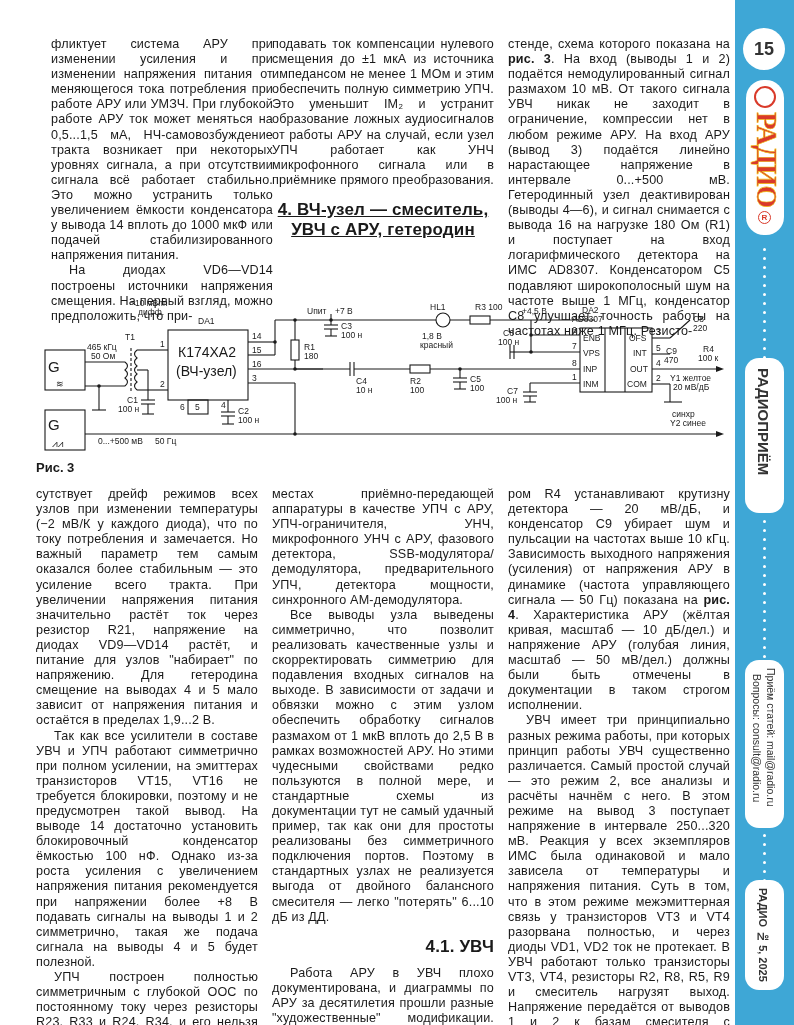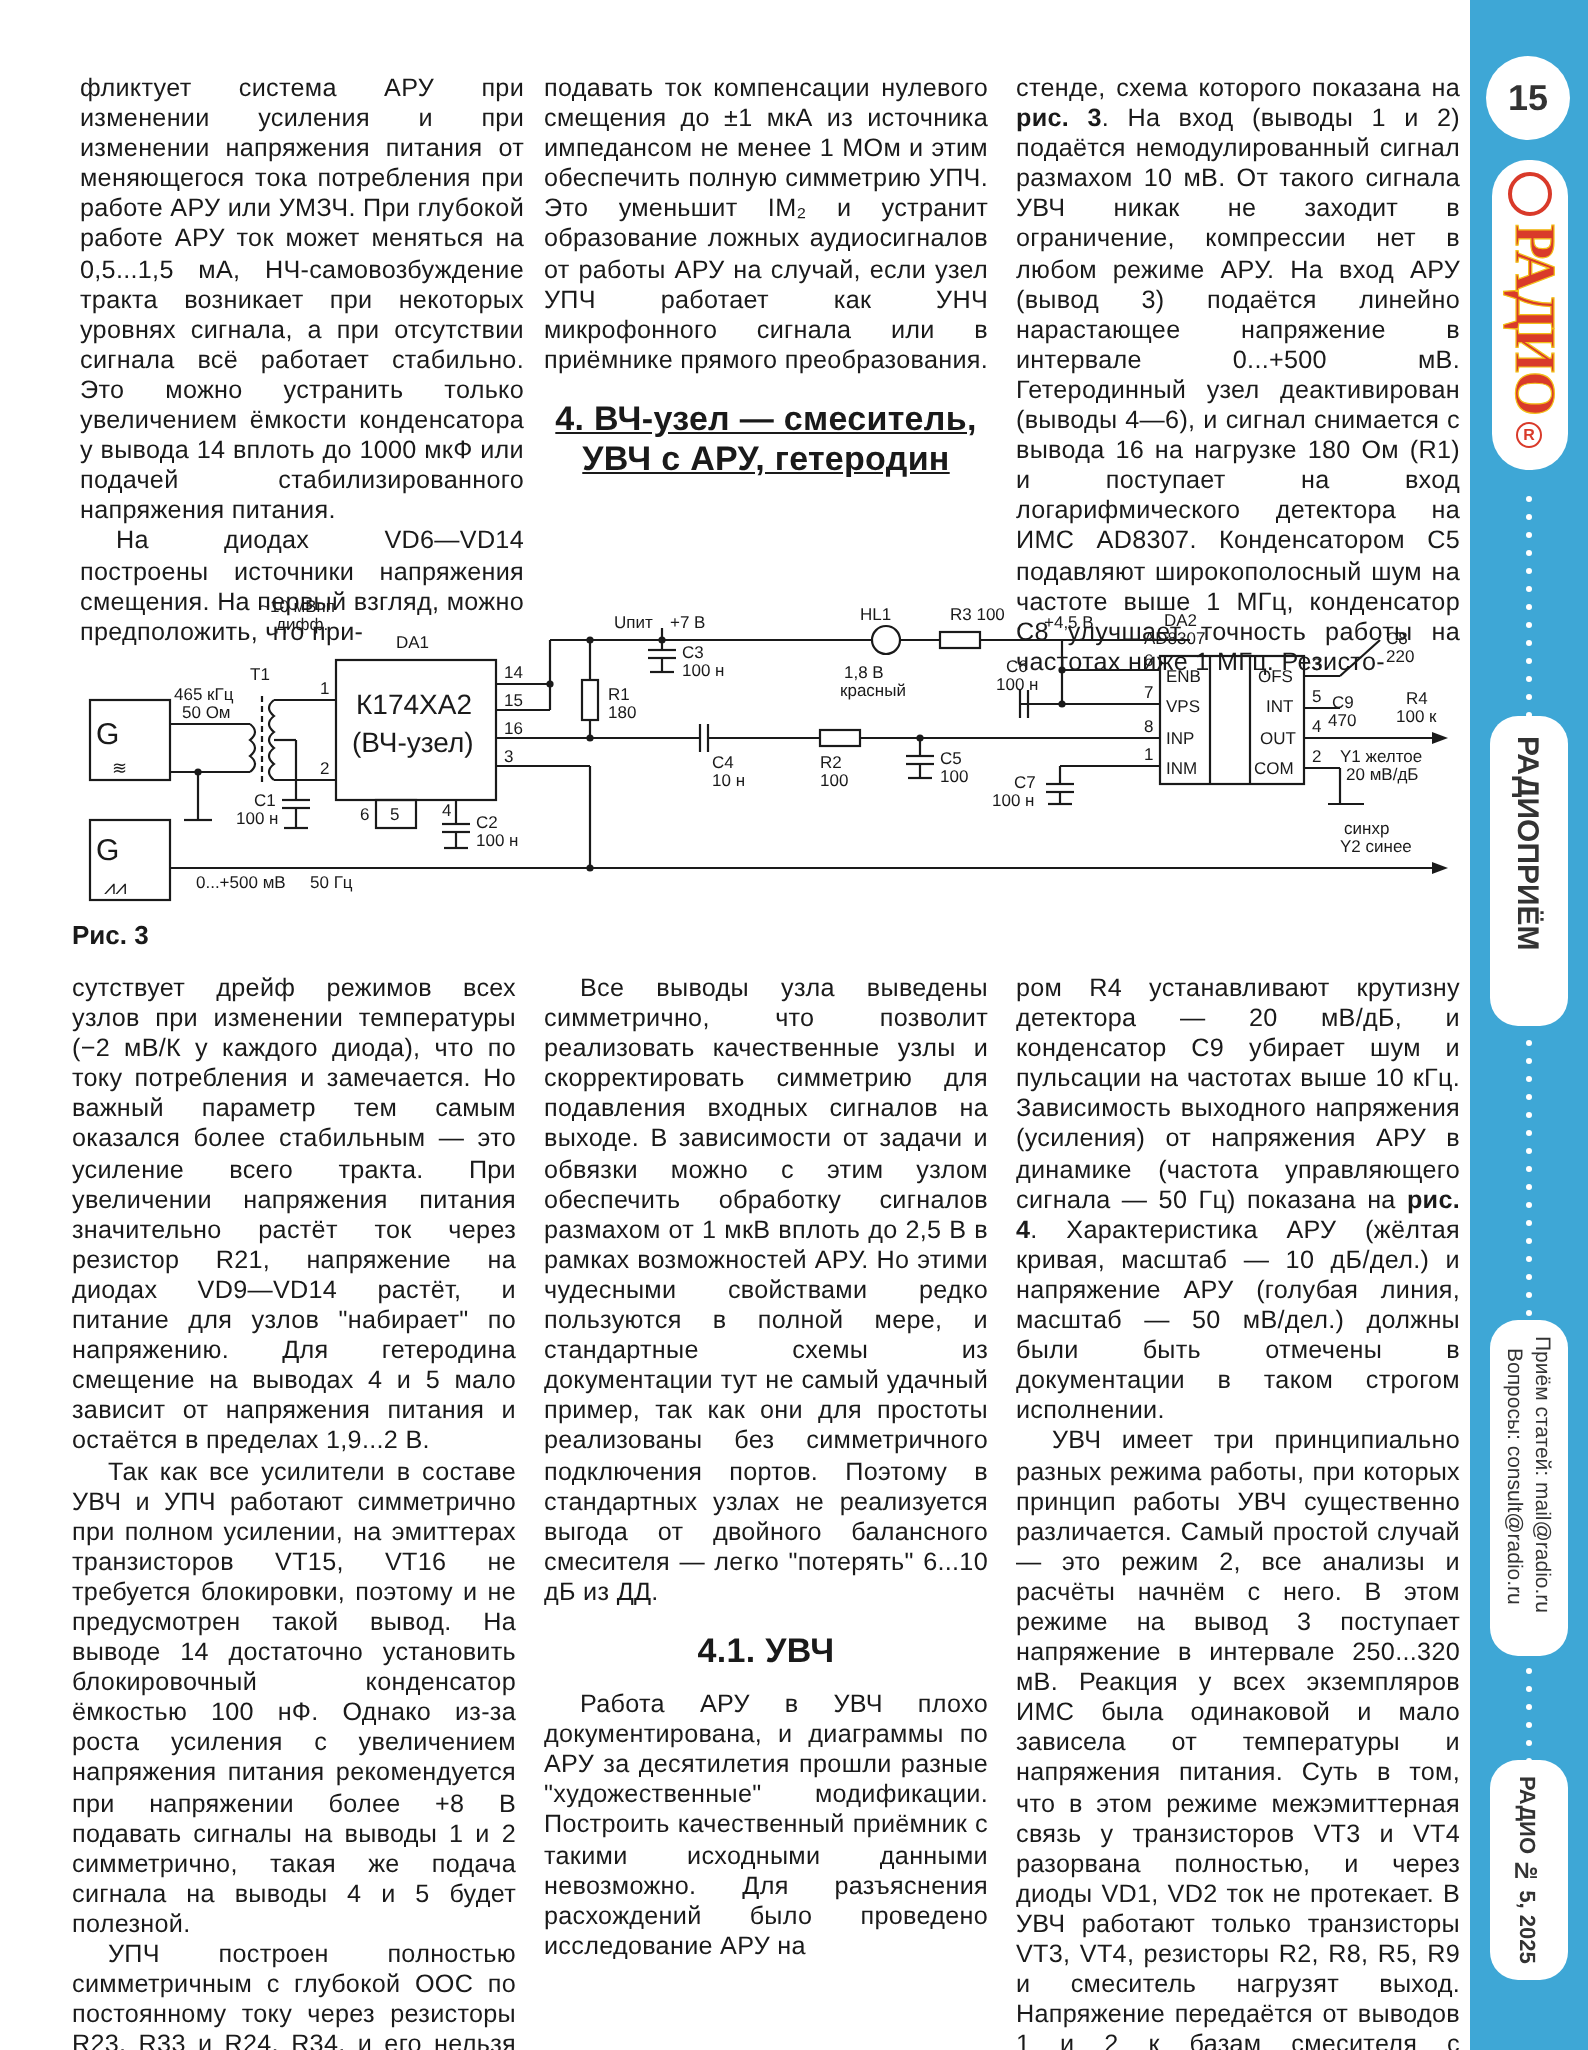--- a/index.html
+++ b/index.html
@@ -1,27 +1,27 @@
 <!DOCTYPE html>
 <html><head>
 <meta charset="utf-8">
 <style>
   html, body { margin:0; padding:0; background:#fff; }
   body { width:794px; height:1025px; position:relative; overflow:hidden; font-family:"Liberation Sans", sans-serif; color:#1a1a1a; }
   .col { position:absolute; font-size:12.6px; line-height:15.1px; text-align:justify; letter-spacing:0.15px; }
   .col p { margin:0; text-indent:0; }
   .col p.ind { text-indent:18px; }
-  #col1a { left:40px; top:37px; width:222px; }
+  #col1a { left:51px; top:37px; width:222px; }
   #col2a { left:272px; top:37px; width:222px; }
   #col3a { left:508px; top:37px; width:222px; }
   #col1b { left:36px; top:487px; width:222px; }
   #col2b { left:272px; top:487px; width:222px; }
   #col3b { left:508px; top:487px; width:222px; }
   h2.sec { margin:12px 0 10px; font-size:17px; line-height:20px; text-align:center; font-weight:bold;text-decoration:underline; }
-  h2.sub { margin:14px 0 12px; font-size:17px; text-align:center; font-weight:bold; }
+  h2.sub { margin:14px 0 12px; font-size:17px; text-align:right; font-weight:bold; }
   .fig-caption { position:absolute; left:36px; top:460px; font-size:13px; font-weight:bold; }
   #schematic { position:absolute; left:30px; top:292px; width:700px; height:165px; }
   #schematic text { font-family:"Liberation Sans", sans-serif; fill:#1a1a1a; }
   .sidebar { position:absolute; left:735px; top:0; width:59px; height:1025px; background:#3ea7d6; }
   .pill { position:absolute; background:#fff; border-radius:14px; left:10px; width:39px; }
   .page-num { position:absolute; left:8px; top:28px; width:42px; height:42px; border-radius:50%; background:#fff; font-weight:bold; font-size:18px; color:#333; display:flex; align-items:center; justify-content:center; }
   .dots { position:absolute; left:28px; width:3px; }
   .dots span { display:block; width:3px; height:3px; background:#fff; border-radius:50%; margin-bottom:6px; }
   .vtext { position:absolute; writing-mode:vertical-rl; font-weight:bold; color:#333; white-space:nowrap; }
   .logo { position:absolute; left:11px; top:80px; width:38px; height:155px; background:#fff; border-radius:18px; }
@@ -247,20 +247,21 @@
 
 <div class="fig-caption">Рис. 3</div>
 
 <div class="col" id="col1b">
   <p>сутствует дрейф режимов всех узлов при изменении температуры (−2 мВ/К у каждого диода), что по току потребления и замечается. Но важный параметр тем самым оказался более стабильным — это усиление всего тракта. При увеличении напряжения питания значительно растёт ток через резистор R21, напряжение на диодах VD9—VD14 растёт, и питание для узлов "набирает" по напряжению. Для гетеродина смещение на выводах 4 и 5 мало зависит от напряжения питания и остаётся в пределах 1,9...2 В.</p>
   <p class="ind">Так как все усилители в составе УВЧ и УПЧ работают симметрично при полном усилении, на эмиттерах транзисторов VT15, VT16 не требуется блокировки, поэтому и не предусмотрен такой вывод. На выводе 14 достаточно установить блокировочный конденсатор ёмкостью 100 нФ. Однако из-за роста усиления с увеличением напряжения питания рекомендуется при напряжении более +8 В подавать сигналы на выводы 1 и 2 симметрично, такая же подача сигнала на выводы 4 и 5 будет полезной.</p>
   <p class="ind">УПЧ построен полностью симметричным с глубокой ООС по постоянному току через резисторы R23, R33 и R24, R34, и его нельзя вывести из равновесия токами утечки через выводы 11 и 12, следует применить качественные блокировочные конденсаторы. На вывод 13 можно</p>
 </div>
 
 <div class="col" id="col2b">
+  <p>местах приёмно-передающей аппаратуры в качестве УПЧ с АРУ, УПЧ-ограничителя, УНЧ, микрофонного УНЧ с АРУ, фазового детектора, SSB-модулятора/демодулятора, предварительного УПЧ, детектора мощности, синхронного АМ-демодулятора.</p>
   <p class="ind">Все выводы узла выведены симметрично, что позволит реализовать качественные узлы и скорректировать симметрию для подавления входных сигналов на выходе. В зависимости от задачи и обвязки можно с этим узлом обеспечить обработку сигналов размахом от 1 мкВ вплоть до 2,5 В в рамках возможностей АРУ. Но этими чудесными свойствами редко пользуются в полной мере, и стандартные схемы из документации тут не самый удачный пример, так как они для простоты реализованы без симметричного подключения портов. Поэтому в стандартных узлах не реализуется выгода от двойного балансного смесителя — легко "потерять" 6...10 дБ из ДД.</p>
   <h2 class="sub">4.1. УВЧ</h2>
   <p class="ind">Работа АРУ в УВЧ плохо документирована, и диаграммы по АРУ за десятилетия прошли разные "художественные" модификации. Построить качественный приёмник с такими исходными данными невозможно. Для разъяснения расхождений было проведено исследование АРУ на</p>
 </div>
 
 <div class="col" id="col3b">
   <p><span>ром R4 устанавливают крутизну детектора — 20 мВ/дБ, и конденсатор C9 убирает шум и пульсации на частотах выше 10 кГц. Зависимость выходного напряжения (усиления) от напряжения АРУ в динамике (частота управляющего сигнала — 50 Гц) показана на </span><b class="ref">рис. 4</b><span>. Характеристика АРУ (жёлтая кривая, масштаб — 10 дБ/дел.) и напряжение АРУ (голубая линия, масштаб — 50 мВ/дел.) должны были быть отмечены в документации в таком строгом исполнении.</span></p>
   <p class="ind"><span>УВЧ имеет три принципиально разных режима работы, при которых принцип работы УВЧ существенно различается. Самый простой случай — это режим 2, все анализы и расчёты начнём с него. В этом режиме на вывод 3 поступает напряжение в интервале 250...320 мВ. Реакция у всех экземпляров ИМС была одинаковой и мало зависела от температуры и напряжения питания. Суть в том, что в этом режиме межэмиттерная связь у транзисторов VT3 и VT4 разорвана полностью, и через диоды VD1, VD2 ток не протекает. В УВЧ работают только транзисторы VT3, VT4, резисторы R2, R8, R5, R9 и смеситель нагрузят выход. Напряжение передаётся от выводов 1 и 2 к базам смесителя с коэффициентом передачи K</span></p>
 </div>
 

